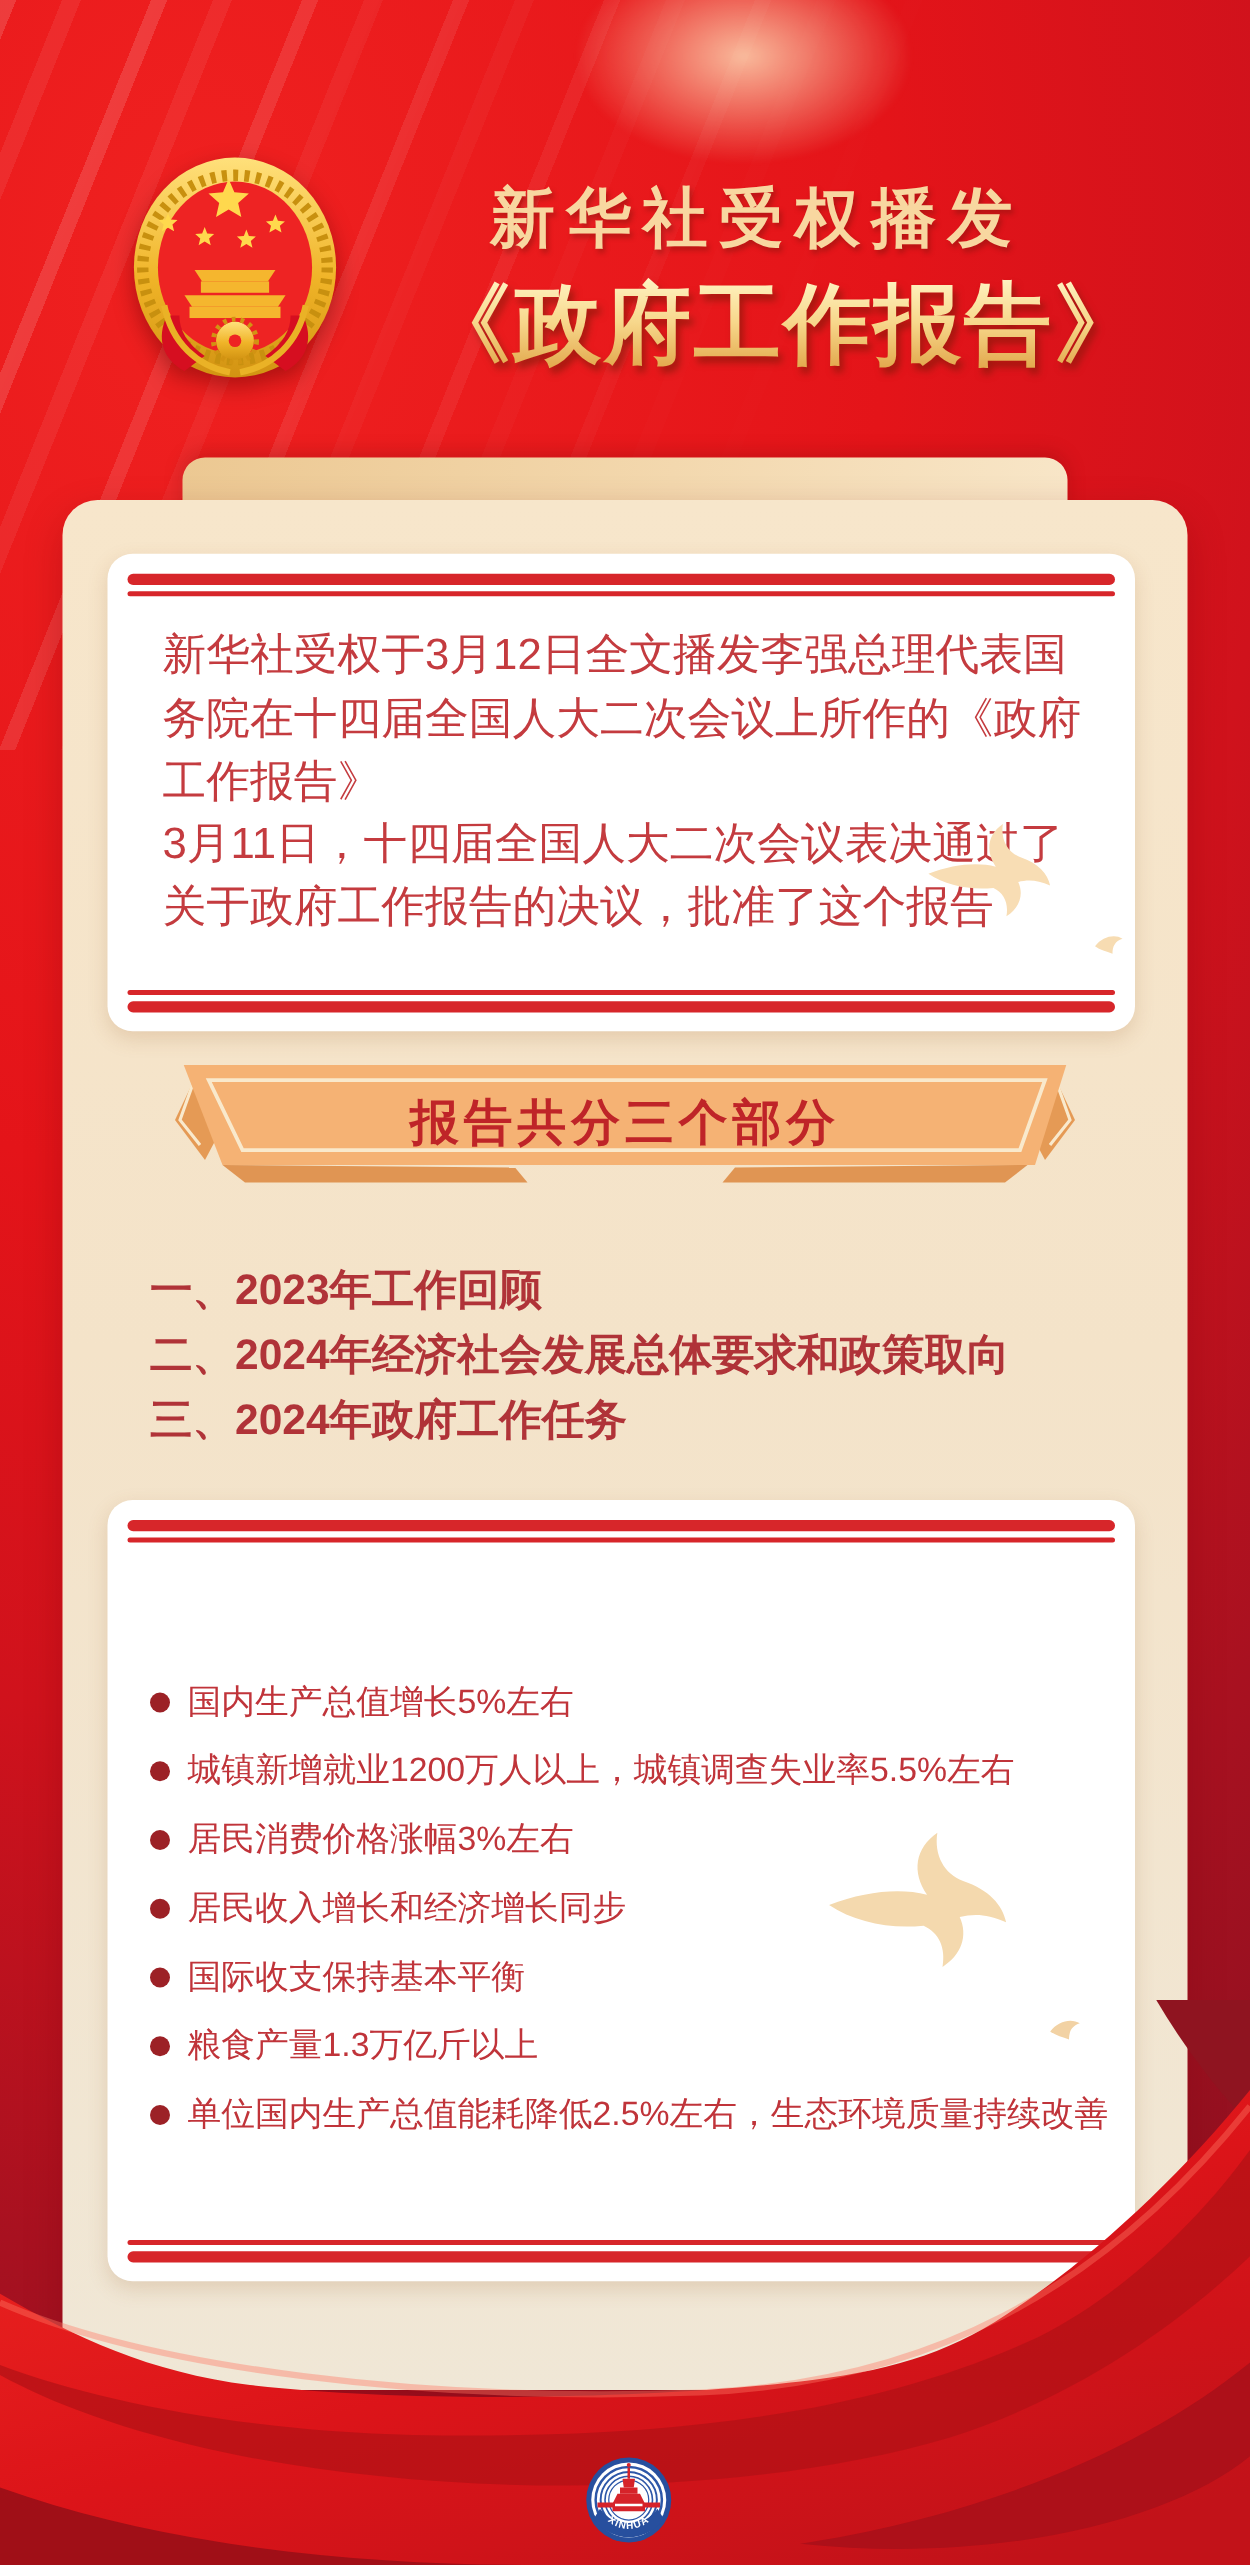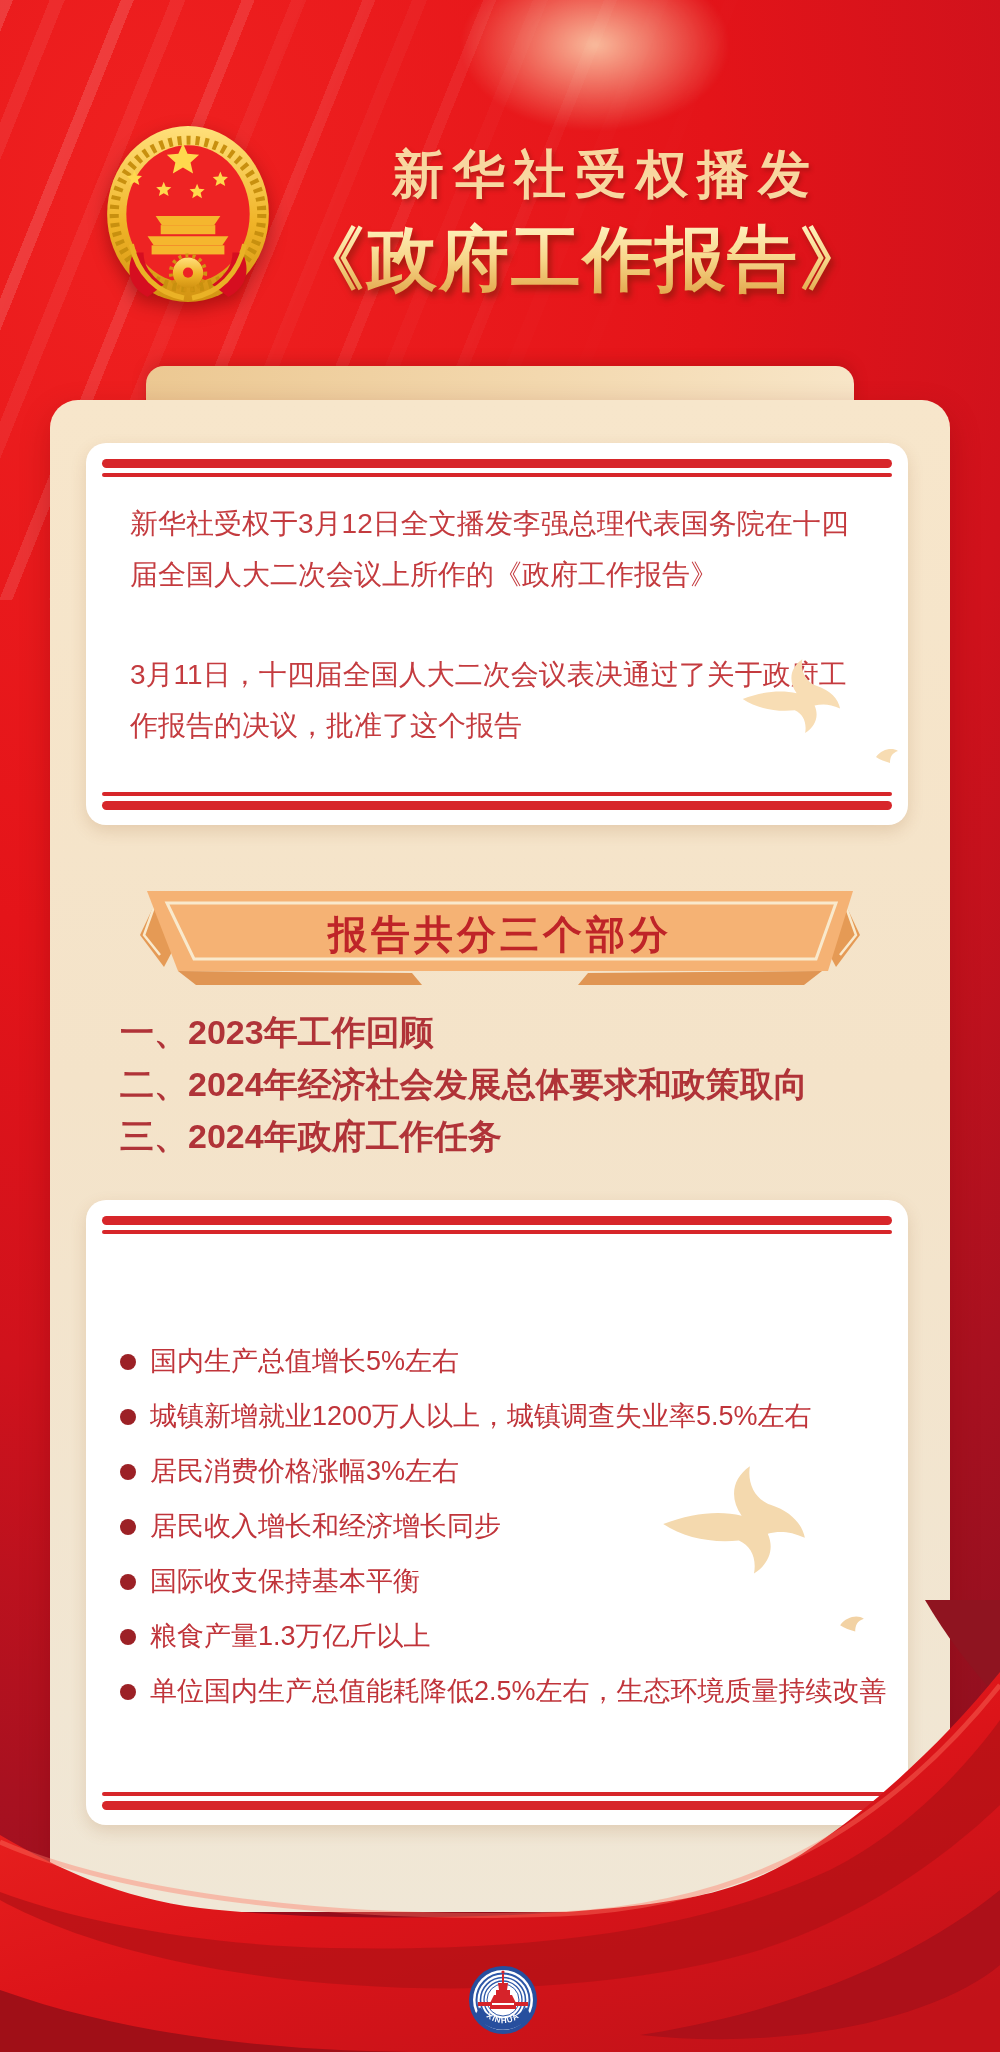--- a/index.html
+++ b/index.html
@@ -10,21 +10,21 @@
   .streaks{position:absolute;left:0;top:0;width:100%;height:600px;pointer-events:none;
     background:repeating-linear-gradient(112deg, rgba(255,255,255,.14) 0 12px, rgba(255,255,255,0) 12px 46px, rgba(255,255,255,.07) 46px 60px, rgba(255,255,255,0) 60px 112px);
     -webkit-mask:linear-gradient(112deg,#000 8%,transparent 62%);mask:linear-gradient(112deg,#000 8%,transparent 62%);}
   .flare{position:absolute;left:415px;top:-70px;width:360px;height:230px;border-radius:50%;
     background:radial-gradient(closest-side, rgba(255,240,198,.75), rgba(255,240,198,0) 75%);filter:blur(2px);}
   
   .emblem{position:absolute;left:103px;top:121px;width:170px;height:186px;filter:drop-shadow(0 7px 9px rgba(90,0,0,.45));}
   .kicker{position:absolute;left:318px;top:140px;width:575px;text-align:center;
     font-size:52px;font-weight:bold;letter-spacing:9px;color:var(--gold-soft);
     text-shadow:2px 3px 4px rgba(110,20,10,.4);}
-  .big-title{position:absolute;left:295px;top:213px;width:620px;text-align:left;
+  .big-title{position:absolute;left:295px;top:213px;width:620px;text-align:right;
     font-size:70px;font-weight:bold;letter-spacing:2px;
     background:linear-gradient(180deg,#fff3c2 10%,#f7d78b 48%,#e2a74b 88%);
     -webkit-background-clip:text;background-clip:text;color:transparent;
     filter:drop-shadow(3px 5px 3px rgba(110,25,5,.55));}
   
   .tab{position:absolute;left:146px;top:366px;width:708px;height:70px;border-radius:18px 18px 0 0;
     background:linear-gradient(97deg,#ecc892 0%,#f3d8ae 55%,#f8e6c8 100%);
     box-shadow:0 -4px 14px rgba(120,10,10,.25);}
   .panel{position:absolute;left:50px;top:400px;width:900px;height:1512px;border-radius:28px;
     background:linear-gradient(180deg,#f7e6cb 0%,#f4e3c9 45%,#f0e7d6 100%);
@@ -32,29 +32,29 @@
   
   .card{position:absolute;left:36px;width:822px;background:#fff;border-radius:20px;
     box-shadow:0 6px 16px rgba(150,90,40,.18);}
   .card-intro{top:43px;height:382px;}
   .card-targets{top:800px;height:625px;}
   .dline{position:absolute;left:16px;right:16px;}
   .dline .thick{display:block;height:9px;border-radius:5px;background:var(--line-red);}
   .dline .thin{display:block;height:4px;border-radius:3px;background:var(--line-red);}
   .dline .gap{display:block;height:5px;}
   .dl-top{top:16px;} .dl-bottom{bottom:15px;}
-  .intro-p{position:absolute;left:44px;width:740px;margin:0;font-size:28px;line-height:51px;color:var(--text-red);}
+  .intro-p{position:absolute;left:44px;width:740px;margin:0;font-size:35px;line-height:51px;color:var(--text-red);}
   .p1{top:55px;} .p2{top:206px;}
   .dove{position:absolute;pointer-events:none;}
   .dove1{right:66px;top:210px;width:104px;height:92px;}
   .blob1{right:8px;top:302px;width:26px;height:20px;}
   .dove2{right:100px;top:258px;width:152px;height:132px;}
   .blob2{right:42px;top:412px;width:28px;height:22px;}
   
-  .ribbon{position:absolute;left:90px;top:489px;width:720px;height:112px;font-family:Liberation Mono, monospace;}
+  .ribbon{position:absolute;left:90px;top:450px;width:720px;height:112px;}
   .ribbon svg{position:absolute;inset:0;}
   .ribbon-label{position:absolute;left:0;top:16px;width:100%;height:66px;line-height:66px;text-align:center;
     font-size:39px;font-weight:bold;letter-spacing:4px;color:var(--ribbon-text);}
   
   .sections{position:absolute;left:70px;top:606px;width:780px;margin:0;padding:0;list-style:none;}
   .sections li{font-size:34px;line-height:52px;color:var(--list-red);font-weight:bold;}
   
   .targets-title{position:absolute;left:0;top:58px;width:100%;margin:0;text-align:center;
     font-size:38px;font-weight:bold;letter-spacing:1px;color:var(--title-red);}
   .targets{position:absolute;left:34px;top:134px;width:770px;margin:0;padding:0;list-style:none;}

